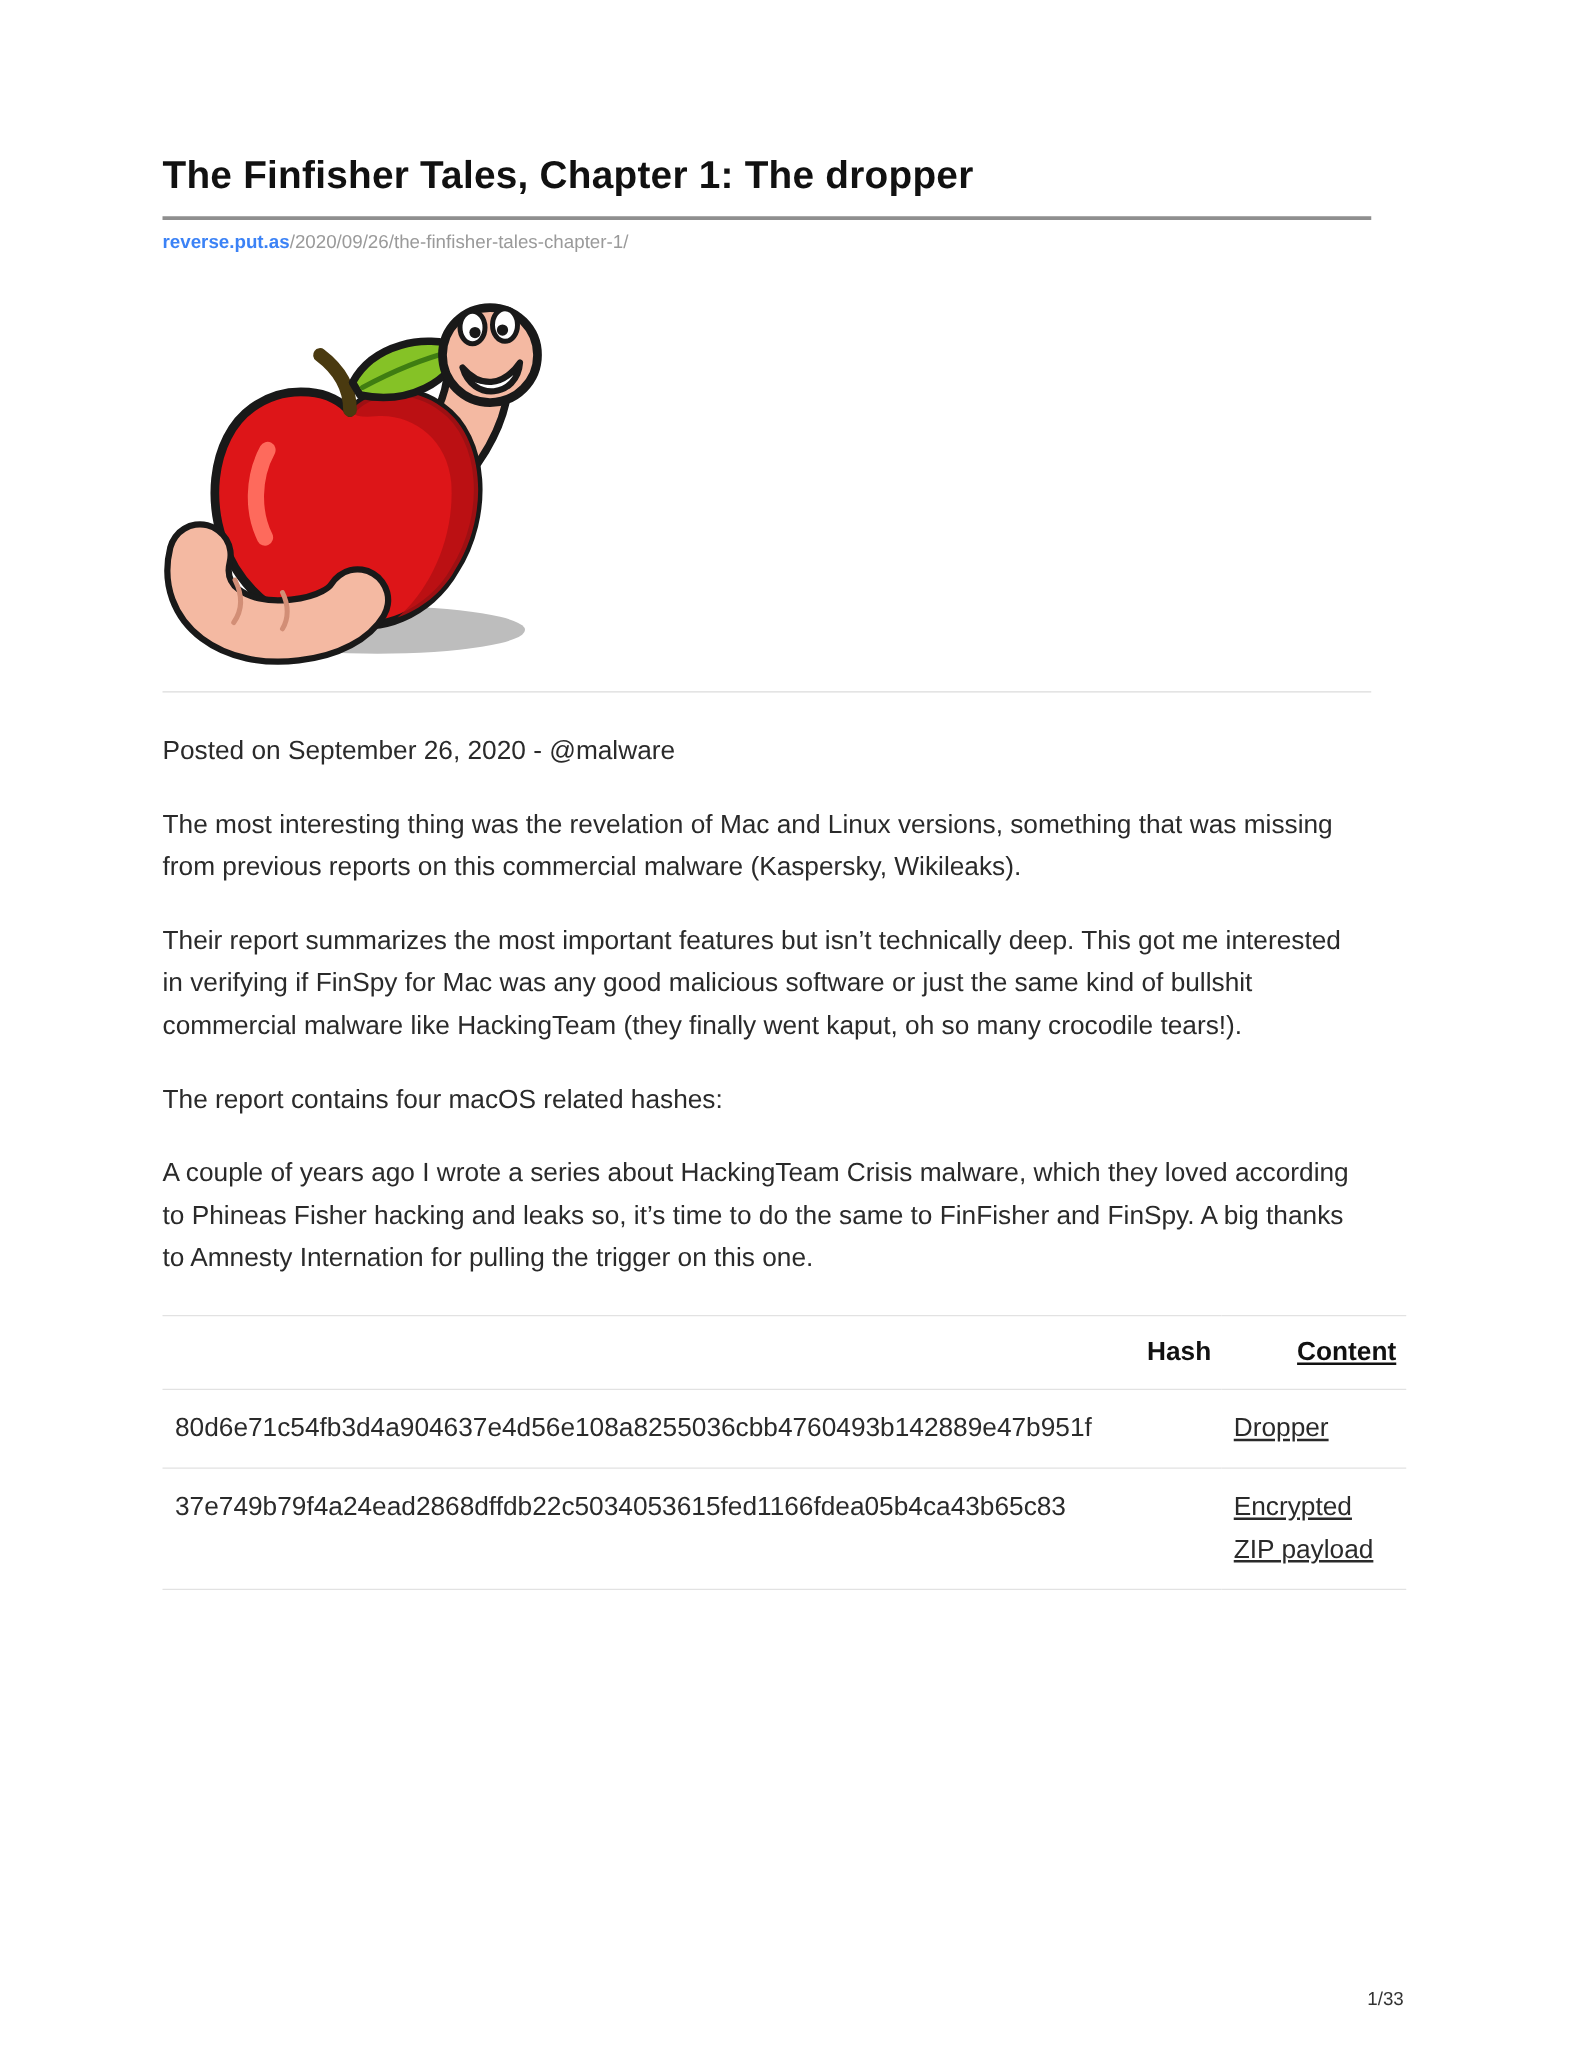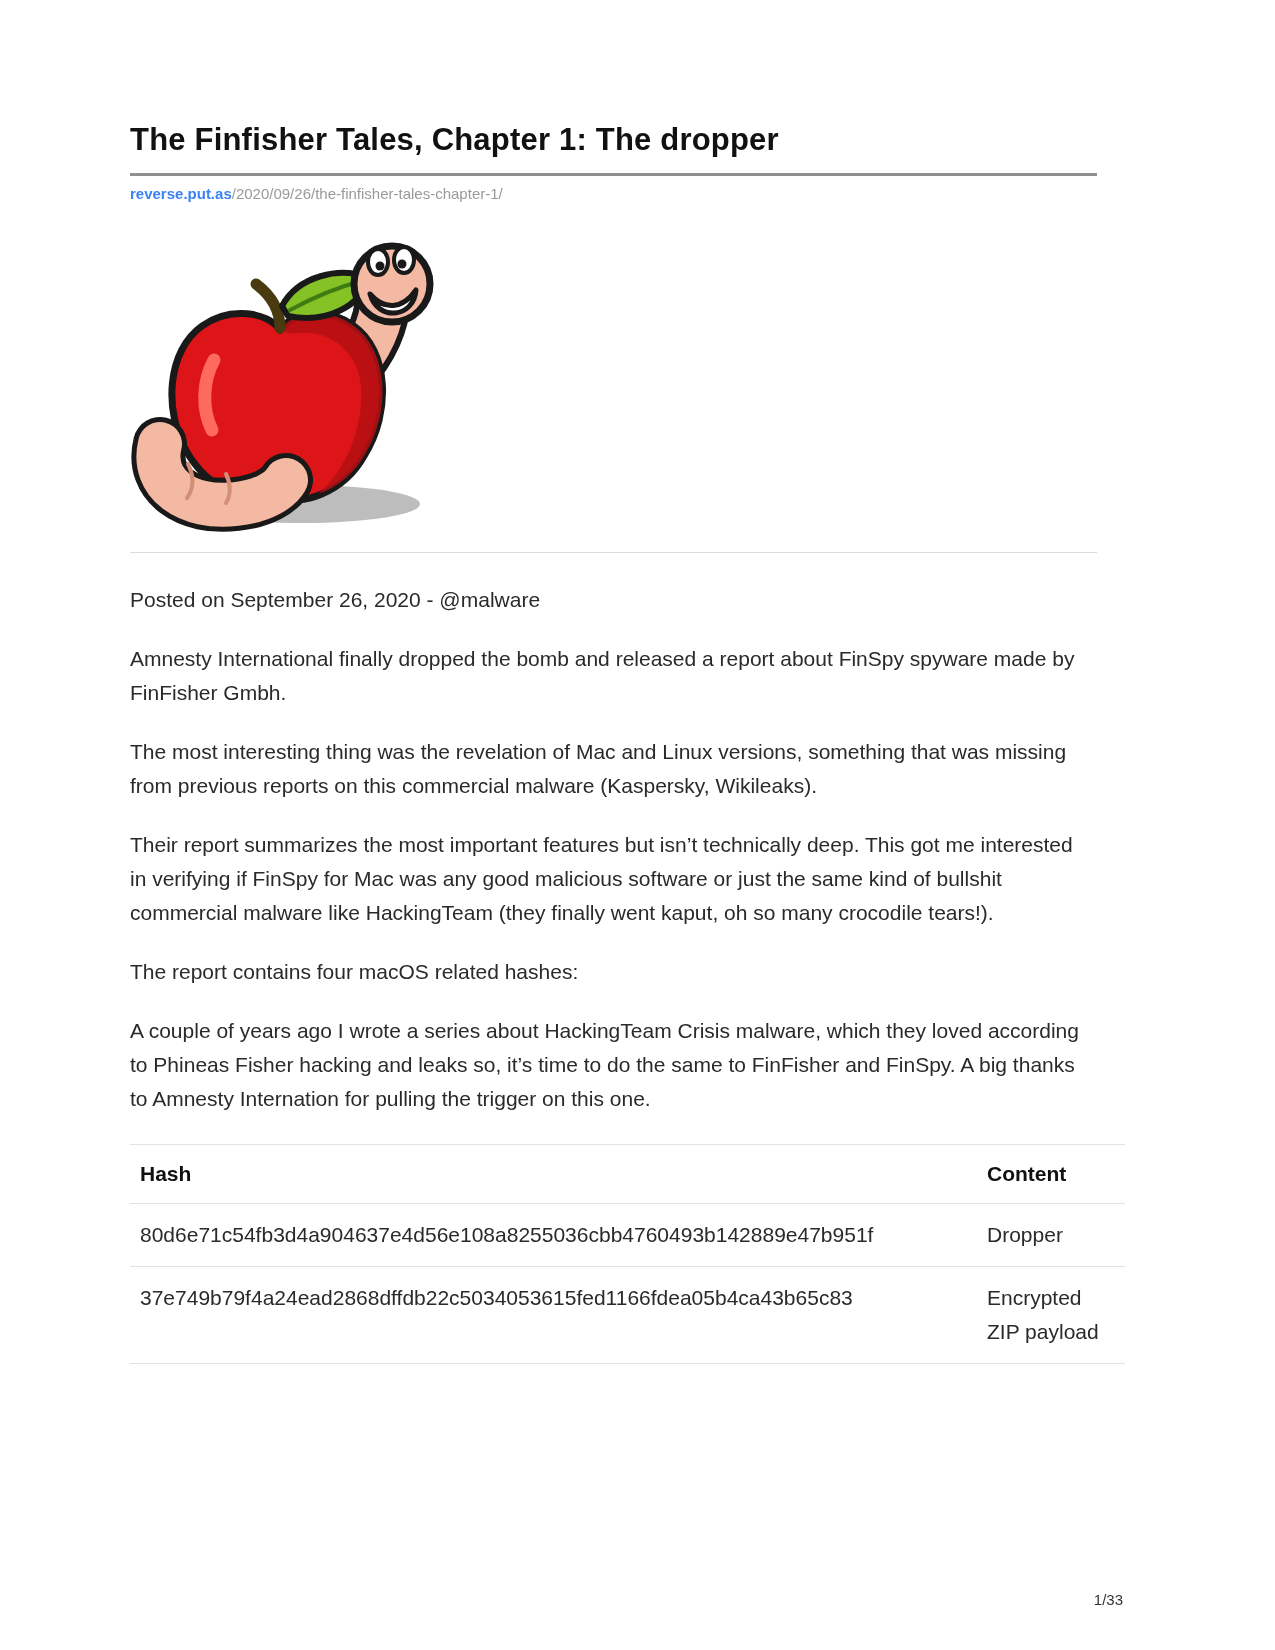--- a/index.html
+++ b/index.html
@@ -57,37 +57,37 @@
   }
 
   table.hash-table {
     width: 995px;
     margin-top: 28px;
     border-collapse: collapse;
     font-size: 21px;
     color: #2a2a2a;
   }
   table.hash-table th {
-    text-align: left;
+    text-align: right;
     font-weight: bold;
     color: #111;
     padding: 15px 8px 15px 10px;
     border-top: 1px solid #e2e2e2;
     border-bottom: 1px solid #e2e2e2;
     line-height: 28px;
     vertical-align: top;
   }
   table.hash-table td {
     padding: 14px 8px 14px 10px;
     border-bottom: 1px solid #e2e2e2;
     line-height: 34px;
     vertical-align: top;
   }
   th.col-hash, td.cell-hash { width: 847px; }
-  th.col-content, td.cell-content { width: 148px; }
+  th.col-content, td.cell-content { width: 148px; text-decoration: underline; }
 
   .page-number {
     position: absolute;
     right: 152px;
     bottom: 42px;
     font-size: 15px;
     color: #333333;
   }
 </style>
 </head>
@@ -136,21 +136,20 @@
       <path d="M30 212 C 20 252 58 278 106 272 C 134 269 150 258 156 248" fill="none" stroke="#f4b9a2" stroke-width="44" stroke-linecap="round"></path>
       <path d="M58 232 C 64 244 64 256 57 266" fill="none" stroke="#d28e76" stroke-width="4" stroke-linecap="round"></path>
       <path d="M96 242 C 101 252 101 263 96 271" fill="none" stroke="#d28e76" stroke-width="4" stroke-linecap="round"></path>
     </g>
   </svg>
 
   <hr class="thin-rule">
 
   <p class="byline"><span>Posted on September 26, 2020 - @</span><a class="inline-link">malware</a></p>
 
-  <p class="body"><span>Amnesty International finally dropped the bomb and released a </span><a class="inline-link">report</a><span> about FinSpy spyware made by FinFisher Gmbh.</span></p>
 
   <p class="body"><span>The most interesting thing was the revelation of Mac and Linux versions, something that was missing from previous reports on this commercial malware (</span><a class="inline-link">Kaspersky</a><span>, </span><a class="inline-link">Wikileaks</a><span>).</span></p>
 
   <p class="body">Their report summarizes the most important features but isn’t technically deep. This got me interested in verifying if FinSpy for Mac was any good malicious software or just the same kind of bullshit commercial malware like HackingTeam (they finally went kaput, oh so many crocodile tears!).</p>
 
   <p class="body">The report contains four macOS related hashes:</p>
 
   <p class="body"><span>A couple of years ago I wrote a series about HackingTeam Crisis malware, which they loved according to </span><a class="inline-link">Phineas Fisher hacking and leaks</a><span> so, it’s time to do the same to FinFisher and FinSpy. A big thanks to Amnesty Internation for pulling the trigger on this one.</span></p>
 
   <table class="hash-table">

